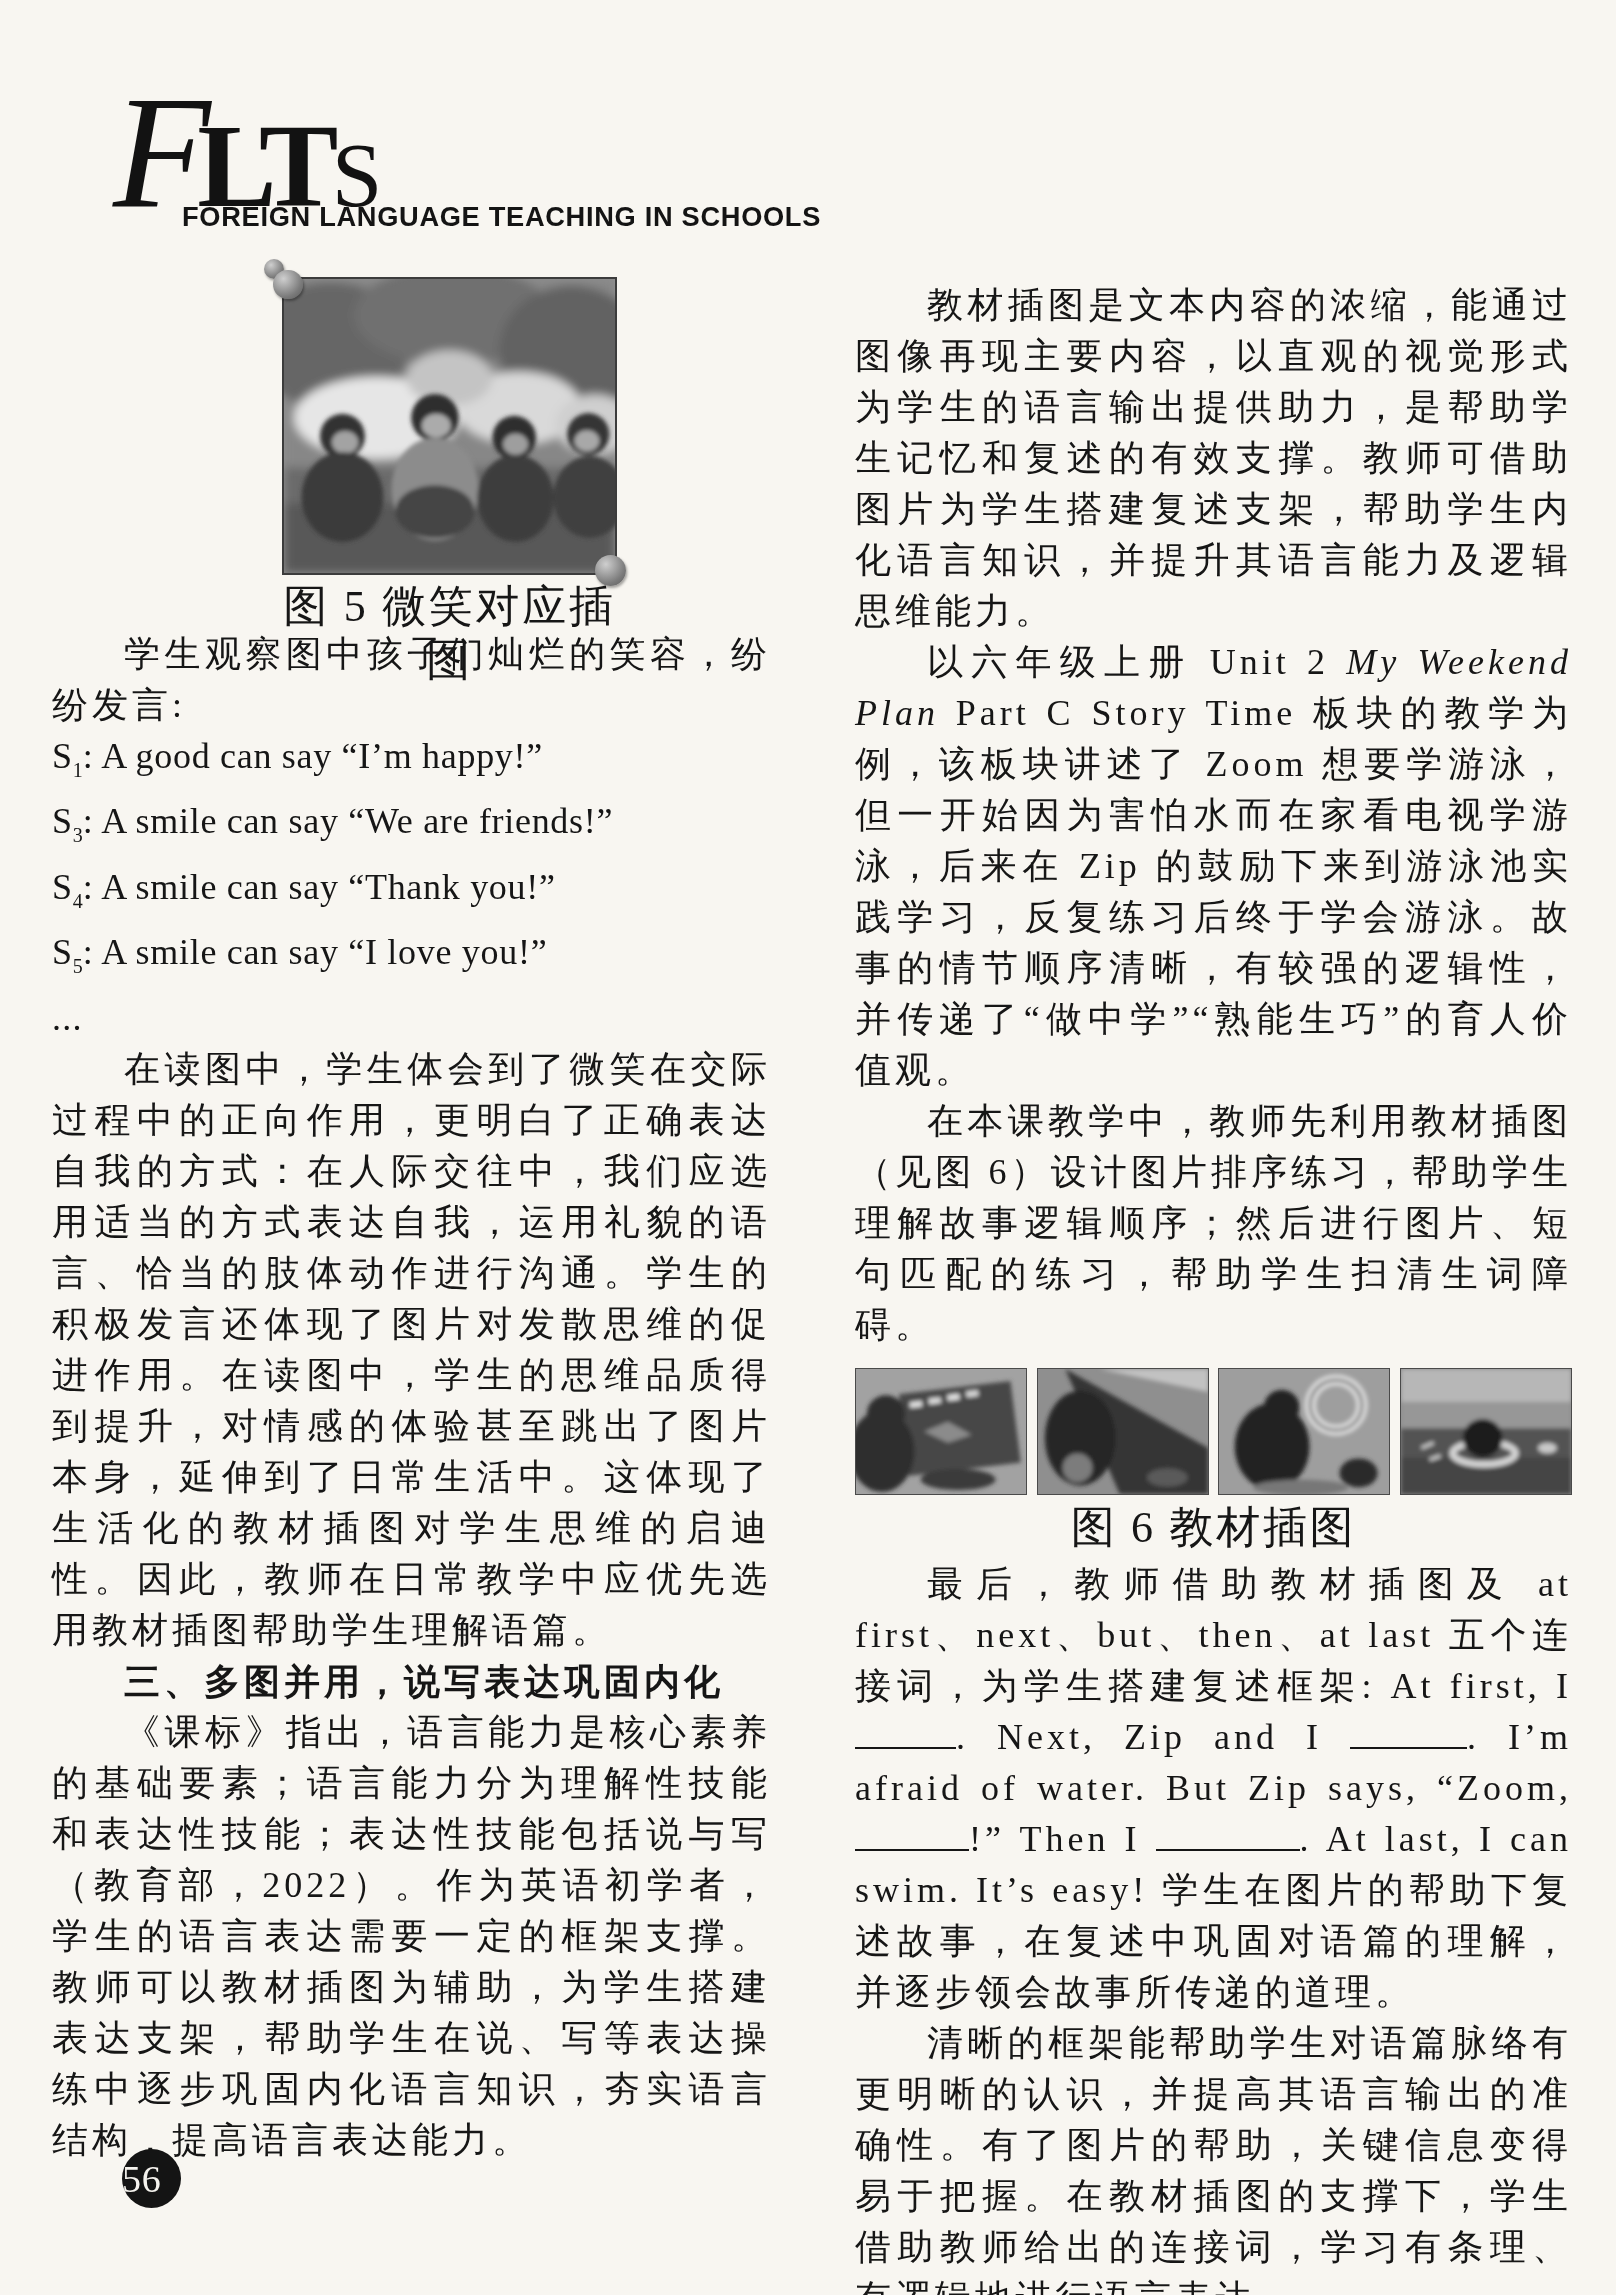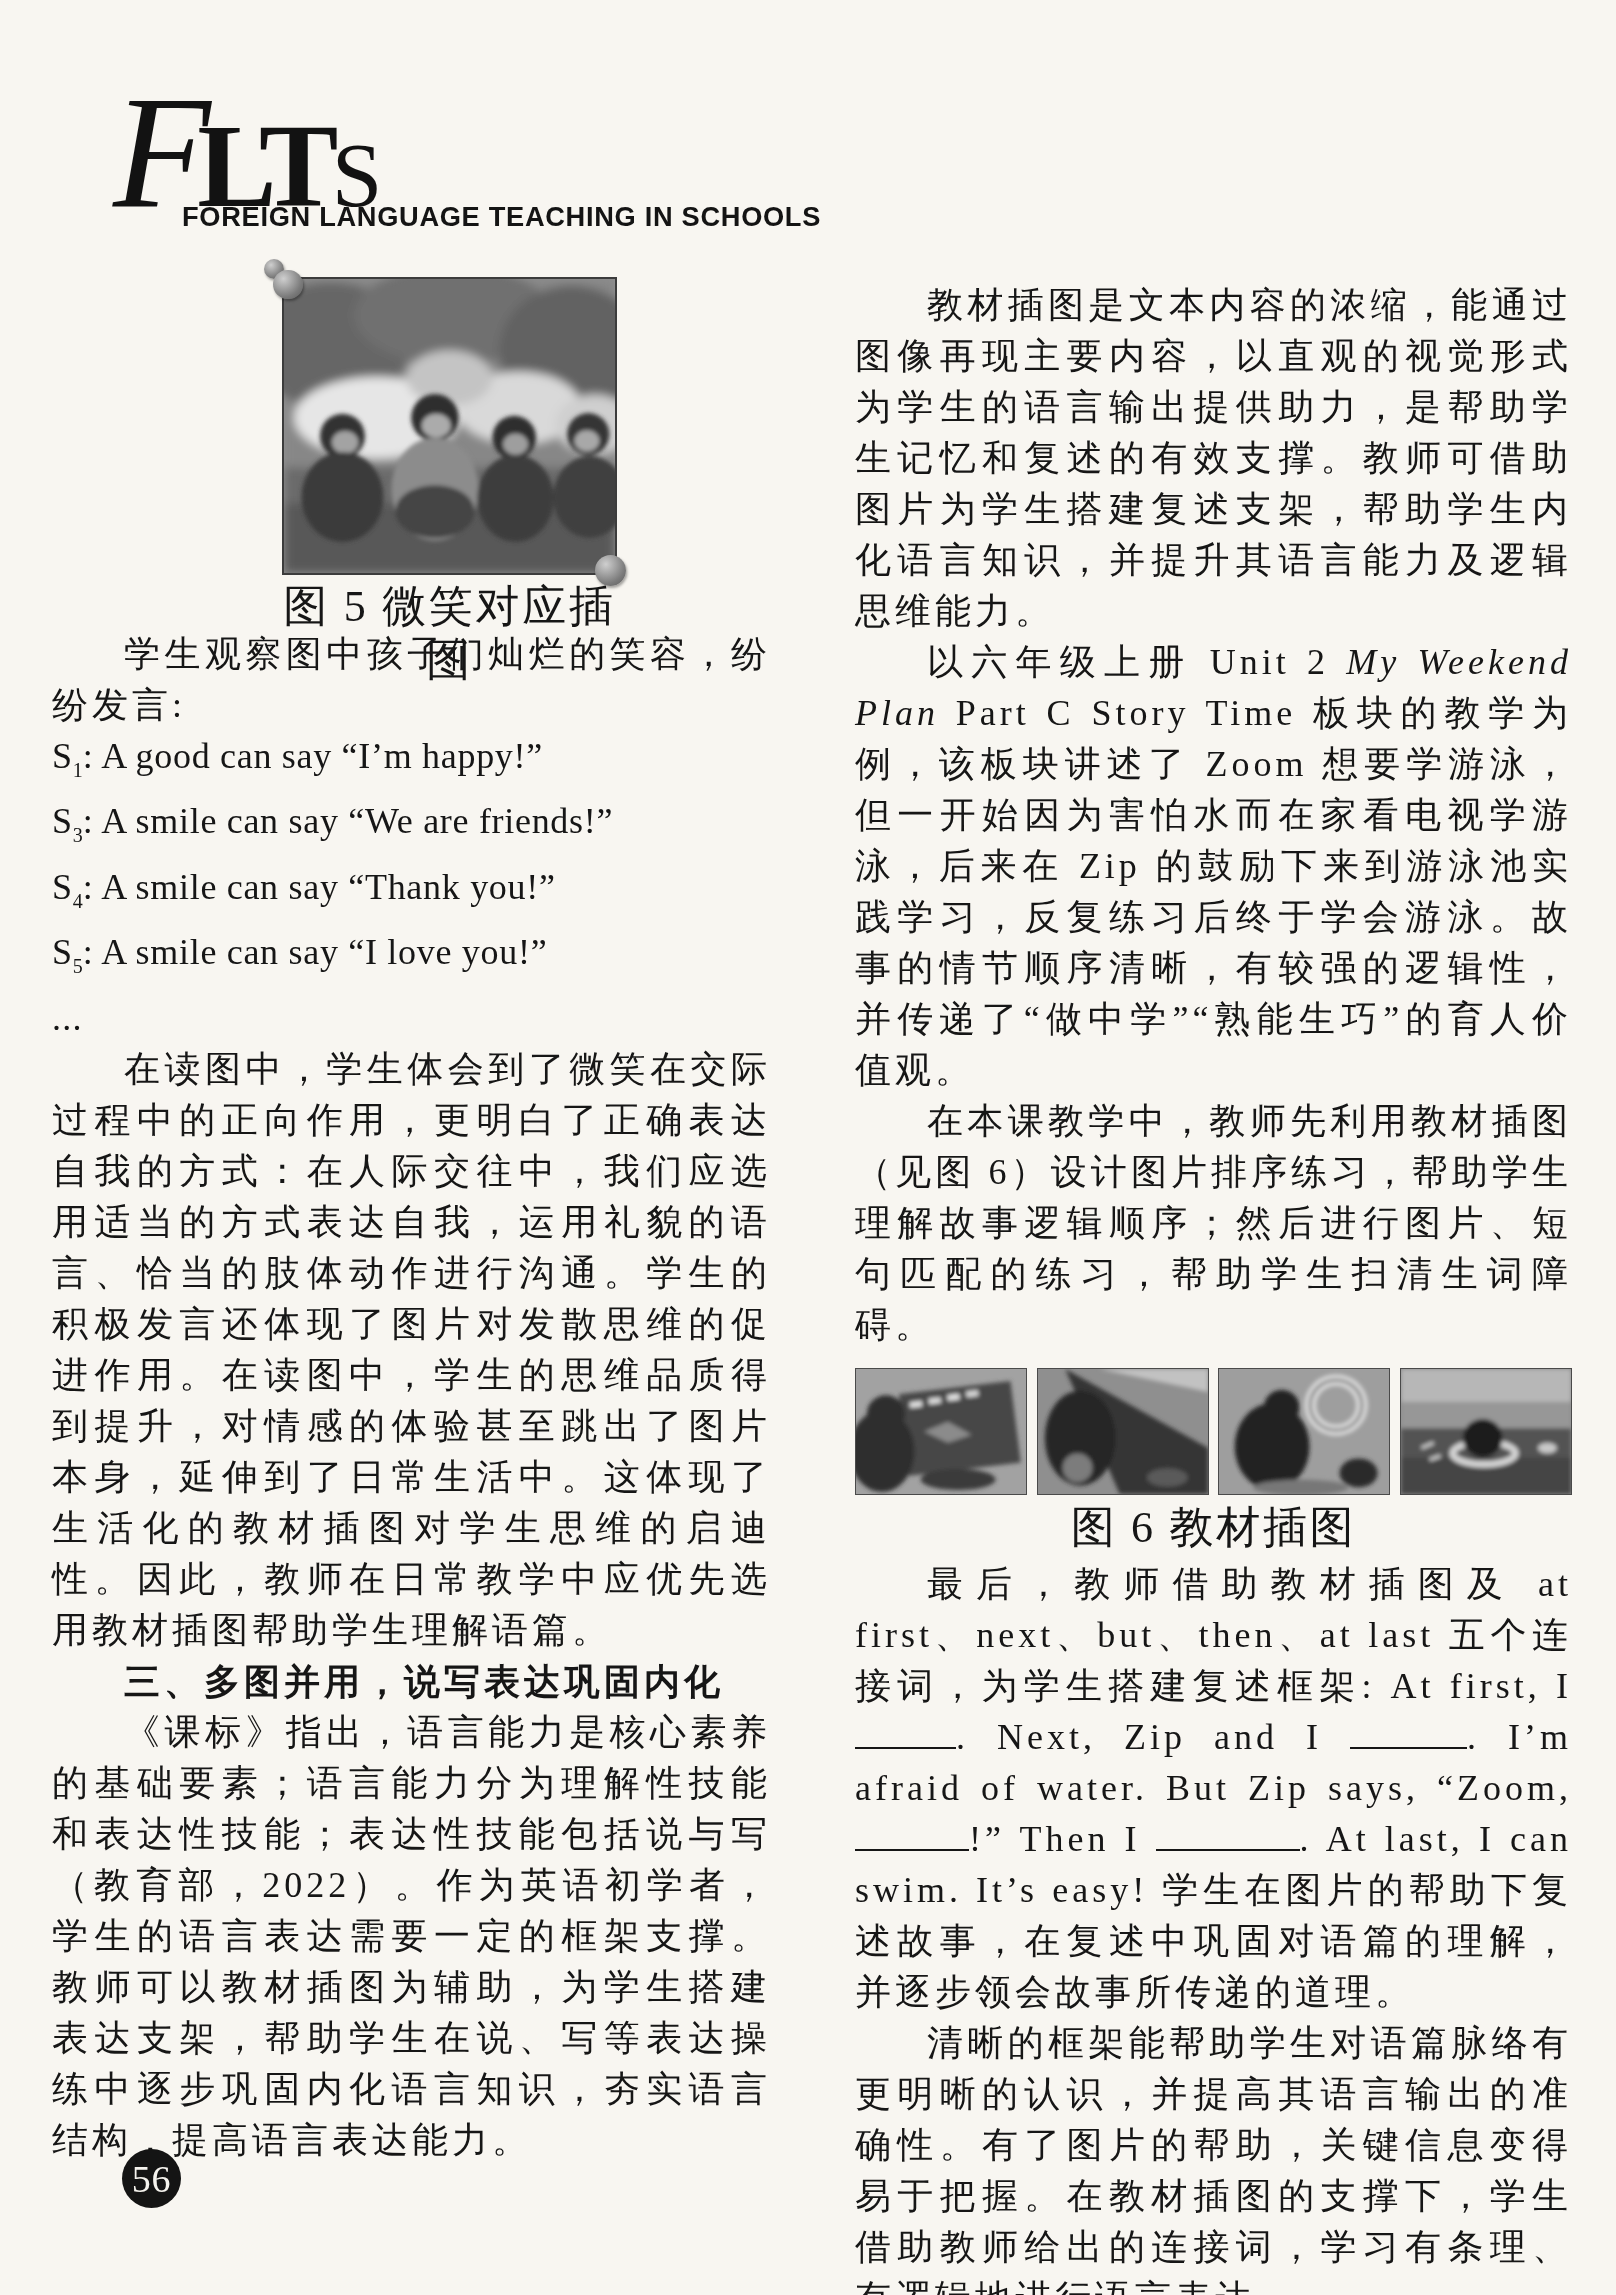--- a/index.html
+++ b/index.html
@@ -51,21 +51,21 @@
   .fig6-strip { display:flex; gap:9.4px; width:100%; }
   .fig6-panel { flex:1; height:127px; border:1.3px solid #4a4a4a; background:#9a9a9a; overflow:hidden; }
   .fig6-panel svg { display:block; width:100%; height:100%; }
   
   .blank { display:inline-block; height:9.4px; border-bottom:2.7px solid #161616; vertical-align:baseline; }
   .blank-1 { width:101px; } .blank-2 { width:117px; } .blank-3 { width:114px; } .blank-4 { width:144px; }
   
   .pagenum {
     position:absolute; left:122px; top:2149px; width:59px; height:59px;
     background:#141414; border-radius:50%;
-    display:flex; align-items:center; justify-content:center;
+    display:flex; align-items:center; 
   }
   .pagenum span { color:#f5f3ee; font-size:38px; letter-spacing:0.7px; }
 </style>
 </head>
 <body>
 
 <div class="page">
 
   <div class="logo">
     <span class="logo-f">F</span><span class="logo-lt">LT</span><span class="logo-s">S</span>

